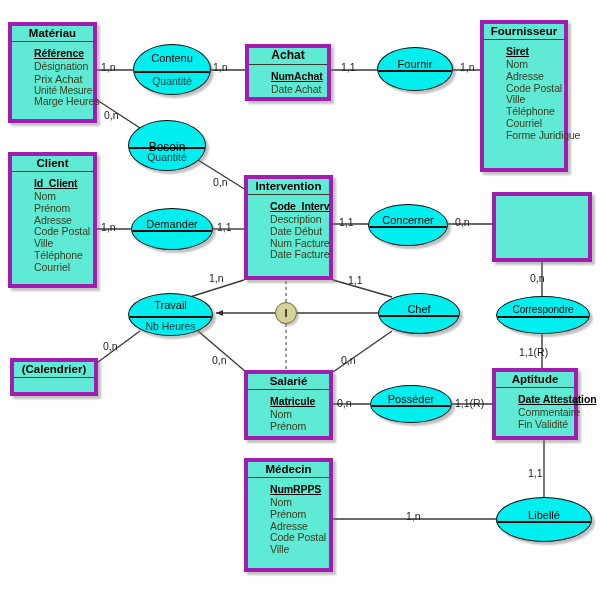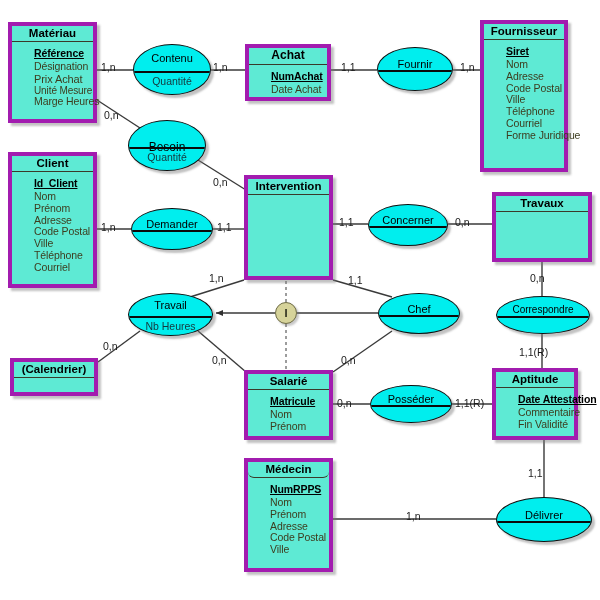--- a/index.html
+++ b/index.html
@@ -163,37 +163,37 @@
       <div class="entity" style="left: 480px; top: 20px; width: 88px; min-height: 152px;">
         <div class="e-title" style="font-size: 11.5px;">Fournisseur</div>
         <div class="e-attrs"><div class="e-attr key" style="font-size: 10.5px; display: inline-block;">Siret</div><div class="e-attr" style="font-size: 10.5px;">Nom</div><div class="e-attr" style="font-size: 10.5px;">Adresse</div><div class="e-attr" style="font-size: 10.5px;">Code Postal</div><div class="e-attr" style="font-size: 10.5px;">Ville</div><div class="e-attr" style="font-size: 10.5px;">Téléphone</div><div class="e-attr" style="font-size: 10.5px;">Courriel</div><div class="e-attr" style="font-size: 10.5px;">Forme Juridique</div></div>
       </div>
       <div class="entity" style="left: 8px; top: 152px; width: 89px; min-height: 136px;">
         <div class="e-title" style="font-size: 11.5px;">Client</div>
         <div class="e-attrs"><div class="e-attr key" style="font-size: 10.5px; display: inline-block;">Id_Client</div><div class="e-attr" style="font-size: 10.5px;">Nom</div><div class="e-attr" style="font-size: 10.5px;">Prénom</div><div class="e-attr" style="font-size: 10.5px;">Adresse</div><div class="e-attr" style="font-size: 10.5px;">Code Postal</div><div class="e-attr" style="font-size: 10.5px;">Ville</div><div class="e-attr" style="font-size: 10.5px;">Téléphone</div><div class="e-attr" style="font-size: 10.5px;">Courriel</div></div>
       </div>
       <div class="entity" style="left: 244px; top: 175px; width: 89px; min-height: 105px;">
         <div class="e-title" style="font-size: 11.5px;">Intervention</div>
+        <div class="e-attrs"><div class="e-attr key" style="font-size: 10.5px; display: inline-block;">Code_Interv</div><div class="e-attr" style="font-size: 10.5px;">Description</div><div class="e-attr" style="font-size: 10.5px;">Date Début</div><div class="e-attr" style="font-size: 10.5px;">Num Facture</div><div class="e-attr" style="font-size: 10.5px;">Date Facture</div></div>
       </div>
       <div class="entity" style="left: 492px; top: 192px; width: 100px; min-height: 70px;">
-        <div class="e-title" style="font-size: 11.5px;">Travaux</div>
       </div>
       <div class="entity" style="left: 10px; top: 358px; width: 88px; min-height: 38px;">
         <div class="e-title" style="font-size: 11.5px;">(Calendrier)</div>
       </div>
       <div class="entity" style="left: 244px; top: 370px; width: 89px; min-height: 70px;">
         <div class="e-title" style="font-size: 11.5px;">Salarié</div>
         <div class="e-attrs"><div class="e-attr key" style="font-size: 10.5px; display: inline-block;">Matricule</div><div class="e-attr" style="font-size: 10.5px;">Nom</div><div class="e-attr" style="font-size: 10.5px;">Prénom</div></div>
       </div>
       <div class="entity" style="left: 492px; top: 368px; width: 86px; min-height: 72px;">
         <div class="e-title" style="font-size: 11.5px;">Aptitude</div>
         <div class="e-attrs"><div class="e-attr key" style="font-size: 10.5px; display: inline-block; text-align: right;">Date Attestation</div><div class="e-attr" style="font-size: 10.5px;">Commentaire</div><div class="e-attr" style="font-size: 10.5px;">Fin Validité</div></div>
       </div>
       <div class="entity" style="left: 244px; top: 458px; width: 89px; min-height: 114px;">
-        <div class="e-title" style="font-size: 11.5px; border-radius: 6px;">Médecin</div>
+        <div class="e-title" style="font-size: 11.5px;">Médecin</div>
         <div class="e-attrs"><div class="e-attr key" style="font-size: 10.5px; display: inline-block;">NumRPPS</div><div class="e-attr" style="font-size: 10.5px;">Nom</div><div class="e-attr" style="font-size: 10.5px;">Prénom</div><div class="e-attr" style="font-size: 10.5px;">Adresse</div><div class="e-attr" style="font-size: 10.5px;">Code Postal</div><div class="e-attr" style="font-size: 10.5px;">Ville</div></div>
       </div>
     </div>
   <div id="relation-group">
       <div class="relation" style="left: 133px; top: 44px; width: 78px; height: 51px;">
         <div class="r-title" style="font-size: 11px; position: absolute; left: 0px; right: 0px; top: 8px;">Contenu</div>
         <div class="r-divider" style="top: 26px;"></div>
         <div class="r-attr" style="font-size: 10.5px; position: absolute; left: 0px; right: 0px; top: 31px;">Quantité</div>
       </div>
       <div class="relation" style="left: 377px; top: 47px; width: 76px; height: 44px;">
@@ -224,21 +224,21 @@
       </div>
       <div class="relation" style="left: 496px; top: 296px; width: 94px; height: 38px;">
         <div class="r-title" style="font-size: 10px; position: absolute; left: 0px; right: 0px; top: 8px;">Correspondre</div>
         <div class="r-divider" style="top: 19px;"></div>
       </div>
       <div class="relation" style="left: 370px; top: 385px; width: 82px; height: 38px;">
         <div class="r-title" style="font-size: 11px; position: absolute; left: 0px; right: 0px; top: 8px;">Posséder</div>
         <div class="r-divider" style="top: 19px;"></div>
       </div>
       <div class="relation" style="left: 496px; top: 497px; width: 96px; height: 45px;">
-        <div class="r-title" style="font-size: 11px; position: absolute; left: 0px; right: 0px; top: 12px;">Délivrer</div>
+        <div class="r-title" style="font-size: 11px; position: absolute; left: 0px; right: 0px; top: 12px;">Libellé</div>
         <div class="r-divider" style="top: 23px;"></div>
       </div>
     </div>
   <div id="constraint-group">
       <div class="constraint" style="left: 275px; top: 302px; font-size: 11px;">I</div>
     </div>
   <div id="cardinality-group">
       <div class="card" style="left: 101px; top: 62px; font-size: 10.5px;">1,n</div>
       <div class="card" style="left: 213px; top: 62px; font-size: 10.5px;">1,n</div>
       <div class="card" style="left: 341px; top: 62px; font-size: 10.5px;">1,1</div>

